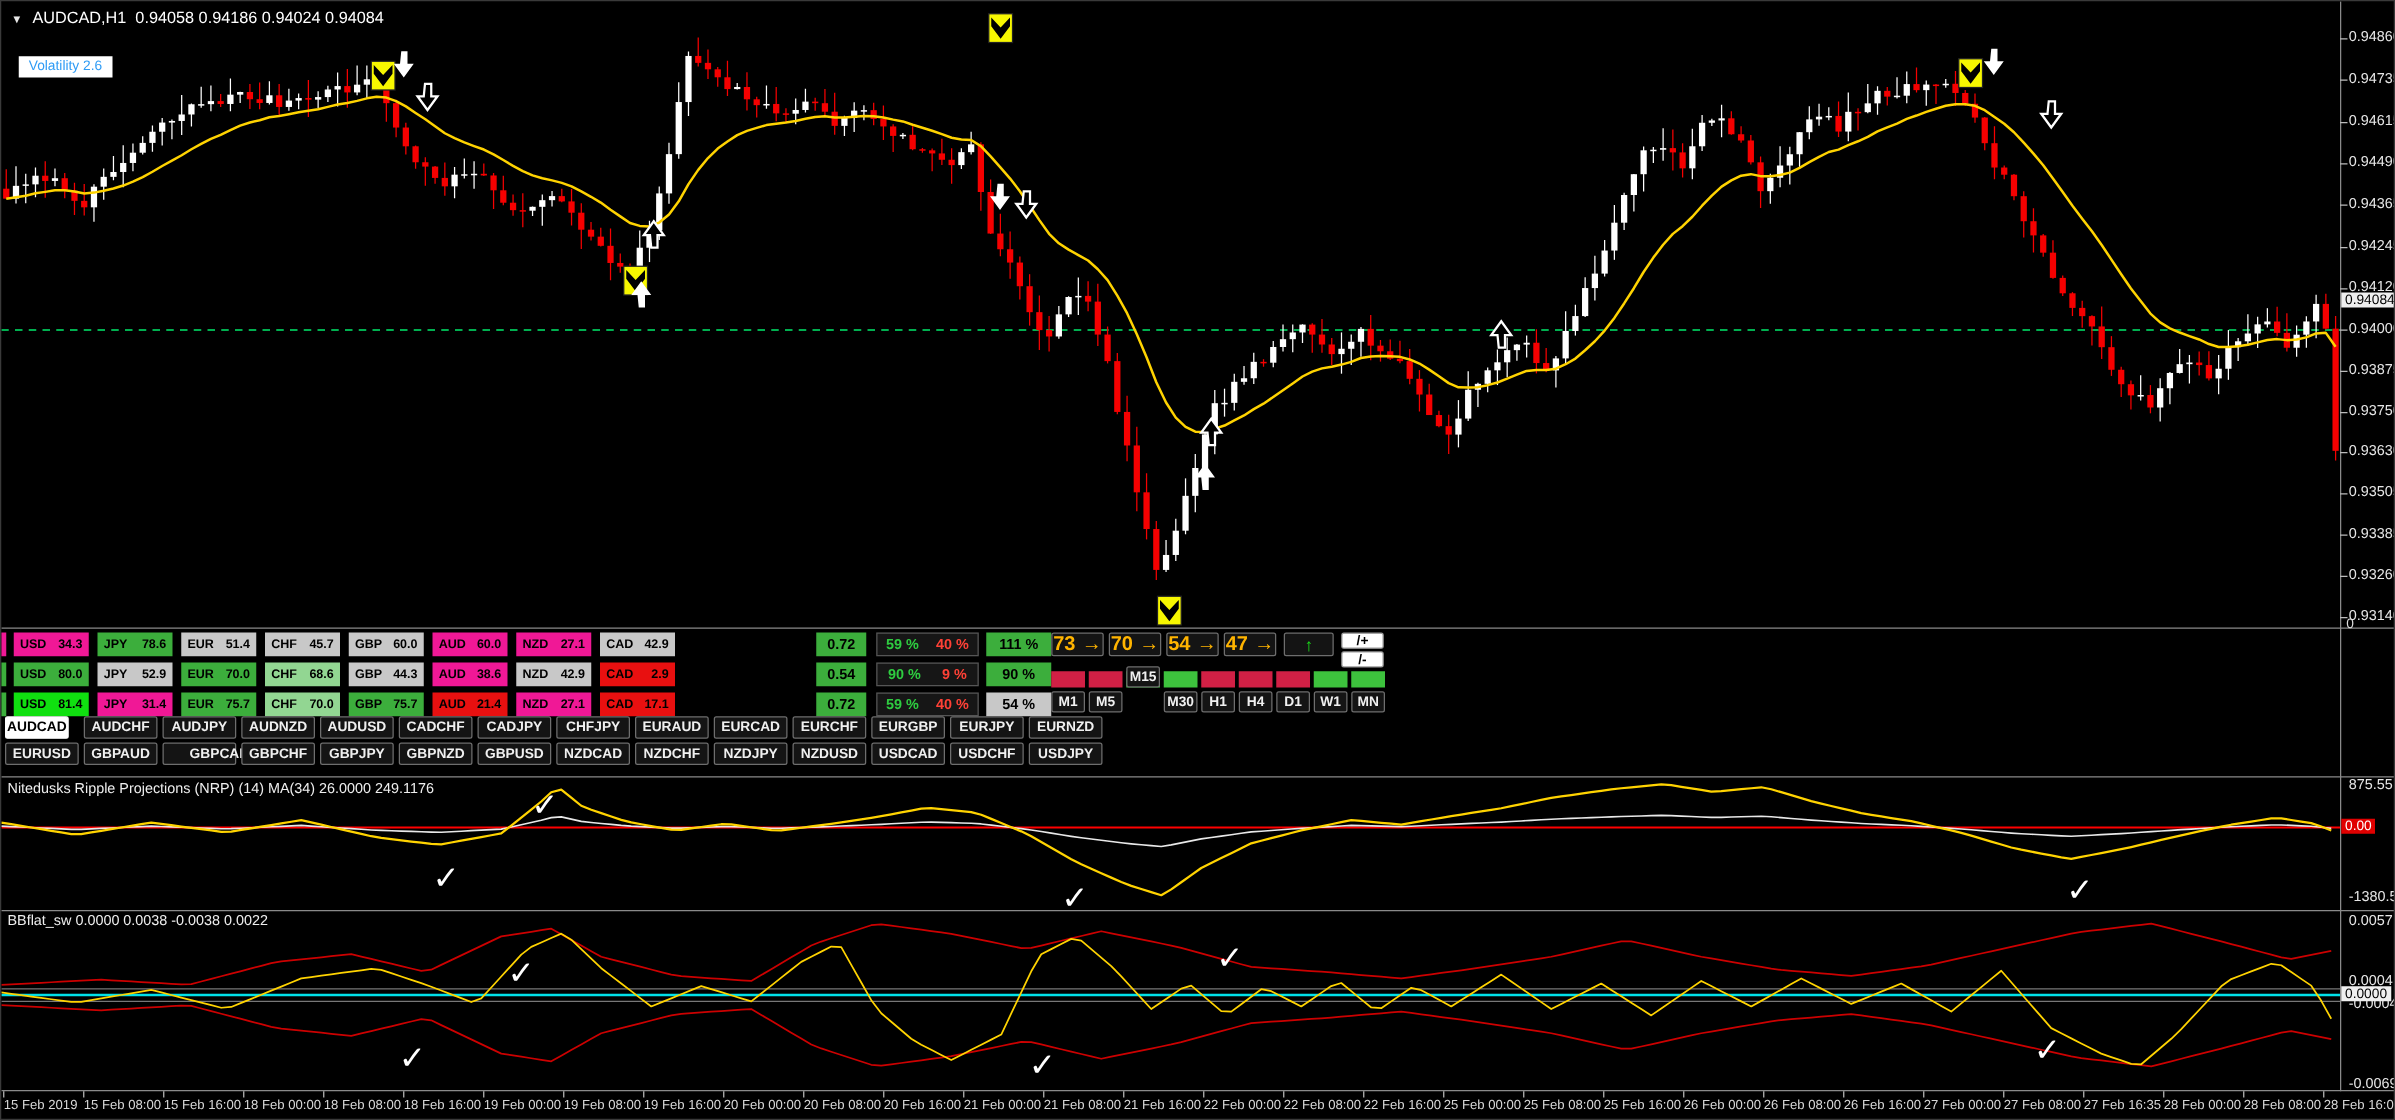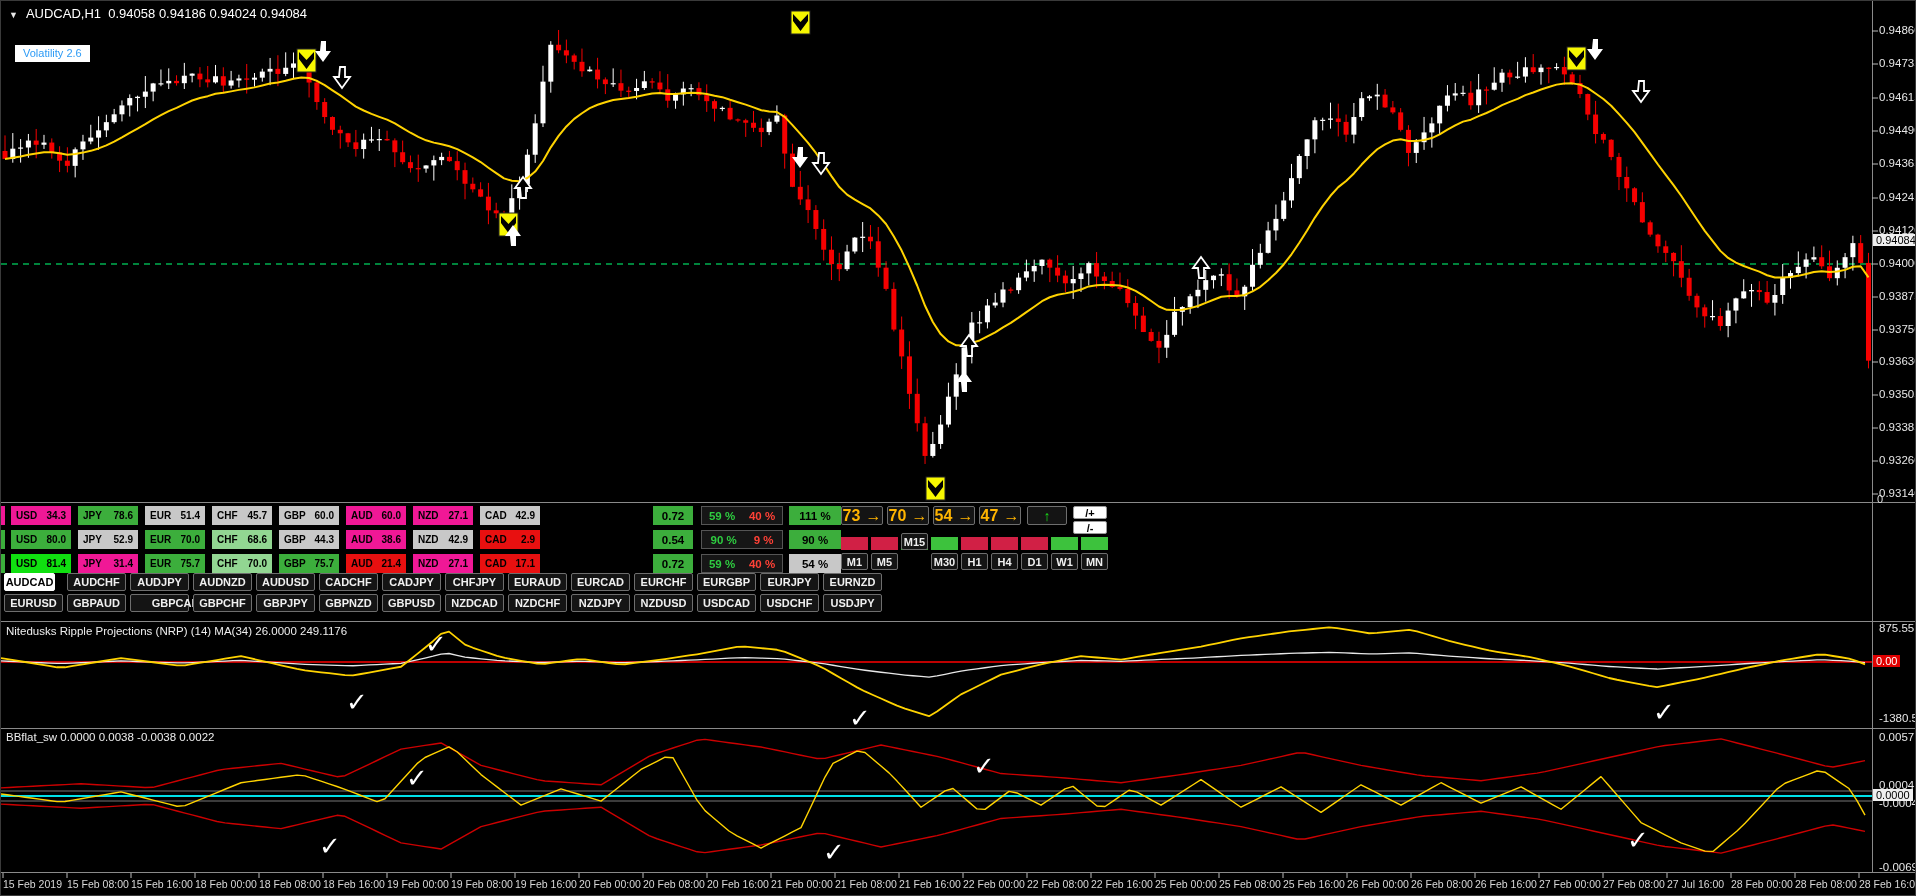--- a/index.html
+++ b/index.html
@@ -689,21 +689,21 @@
       <div class="time-label" style="left: 1026px;">22 Feb 08:00</div>
       <div class="time-label" style="left: 1090px;">22 Feb 16:00</div>
       <div class="time-label" style="left: 1154px;">25 Feb 00:00</div>
       <div class="time-label" style="left: 1218px;">25 Feb 08:00</div>
       <div class="time-label" style="left: 1282px;">25 Feb 16:00</div>
       <div class="time-label" style="left: 1346px;">26 Feb 00:00</div>
       <div class="time-label" style="left: 1410px;">26 Feb 08:00</div>
       <div class="time-label" style="left: 1474px;">26 Feb 16:00</div>
       <div class="time-label" style="left: 1538px;">27 Feb 00:00</div>
       <div class="time-label" style="left: 1602px;">27 Feb 08:00</div>
-      <div class="time-label" style="left: 1666px;">27 Jul 16:00</div>
+      <div class="time-label" style="left: 1666px;">27 Feb 16:35</div>
       <div class="time-label" style="left: 1730px;">28 Feb 00:00</div>
       <div class="time-label" style="left: 1794px;">28 Feb 08:00</div>
       <div class="time-label" style="left: 1858px;">28 Feb 16:00</div>
     </div>
   <div id="matrix"></div>
   <div id="signals"></div>
   <div id="trend-buttons"></div>
   <div id="timeframe-strip"></div>
   <div id="pair-buttons"></div>
 <div class="axis-box" style="top: 233px; background: rgb(239, 239, 239); color: rgb(0, 0, 0);">0.94084</div>

